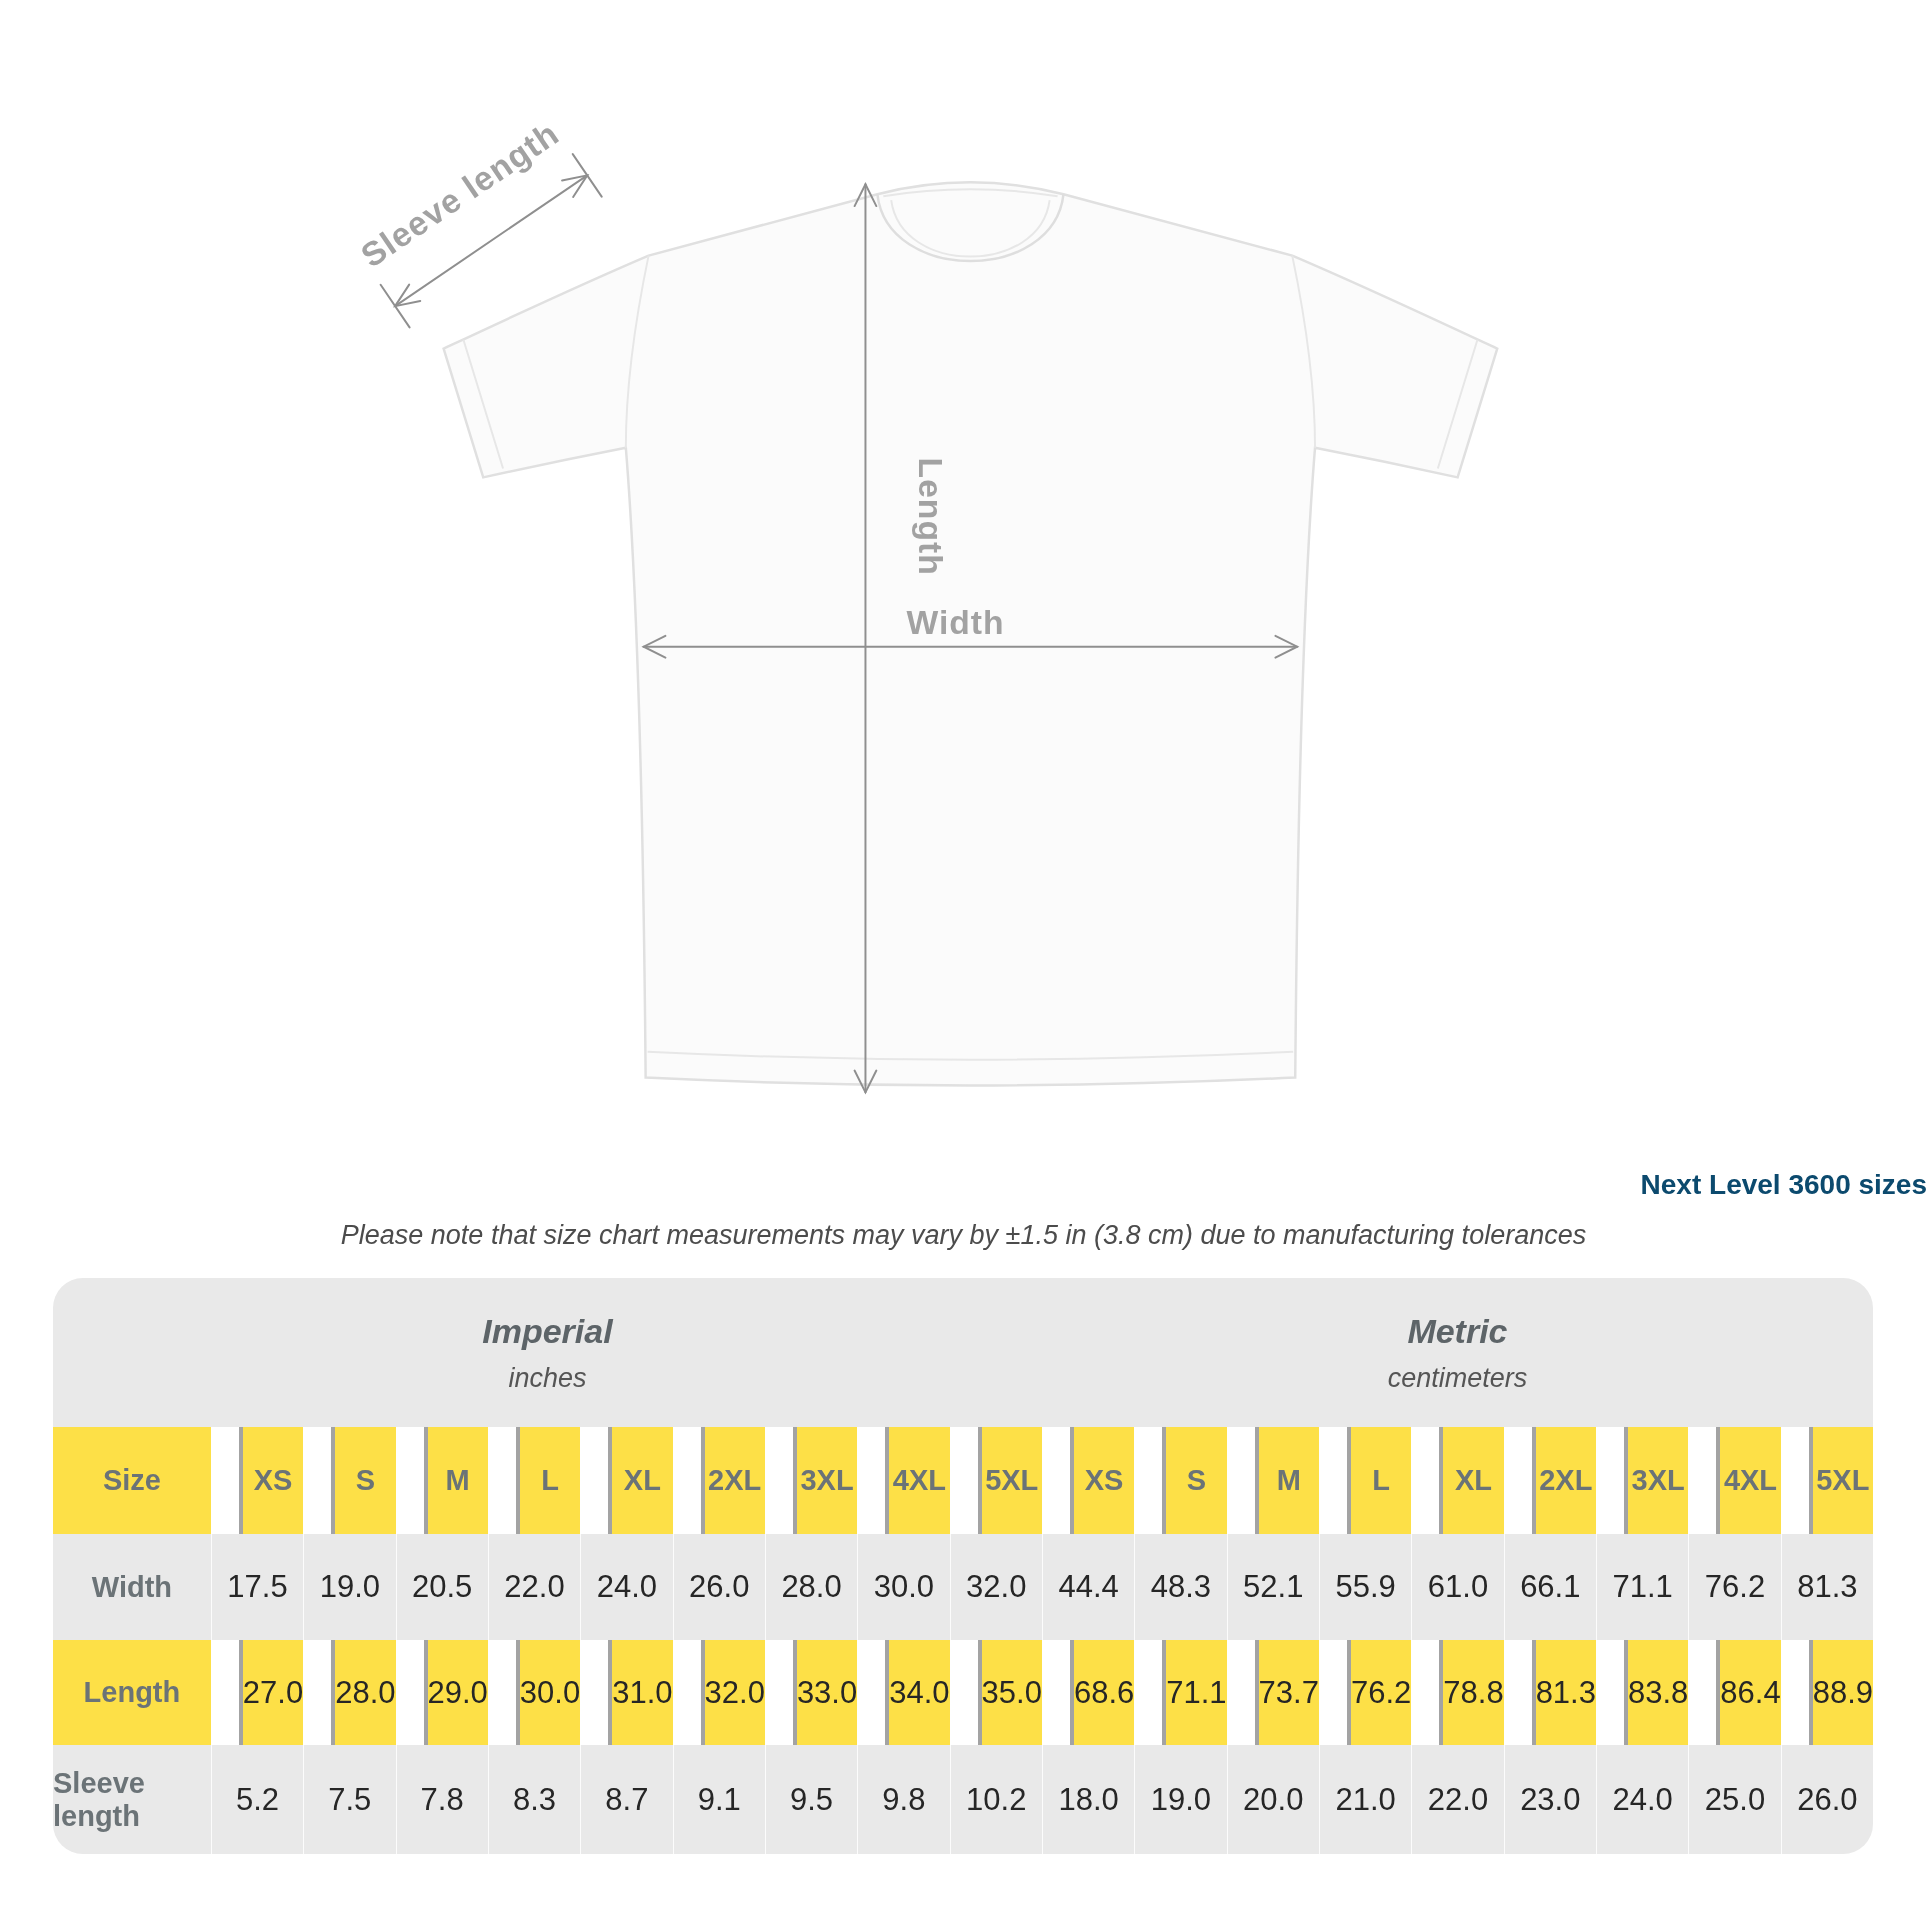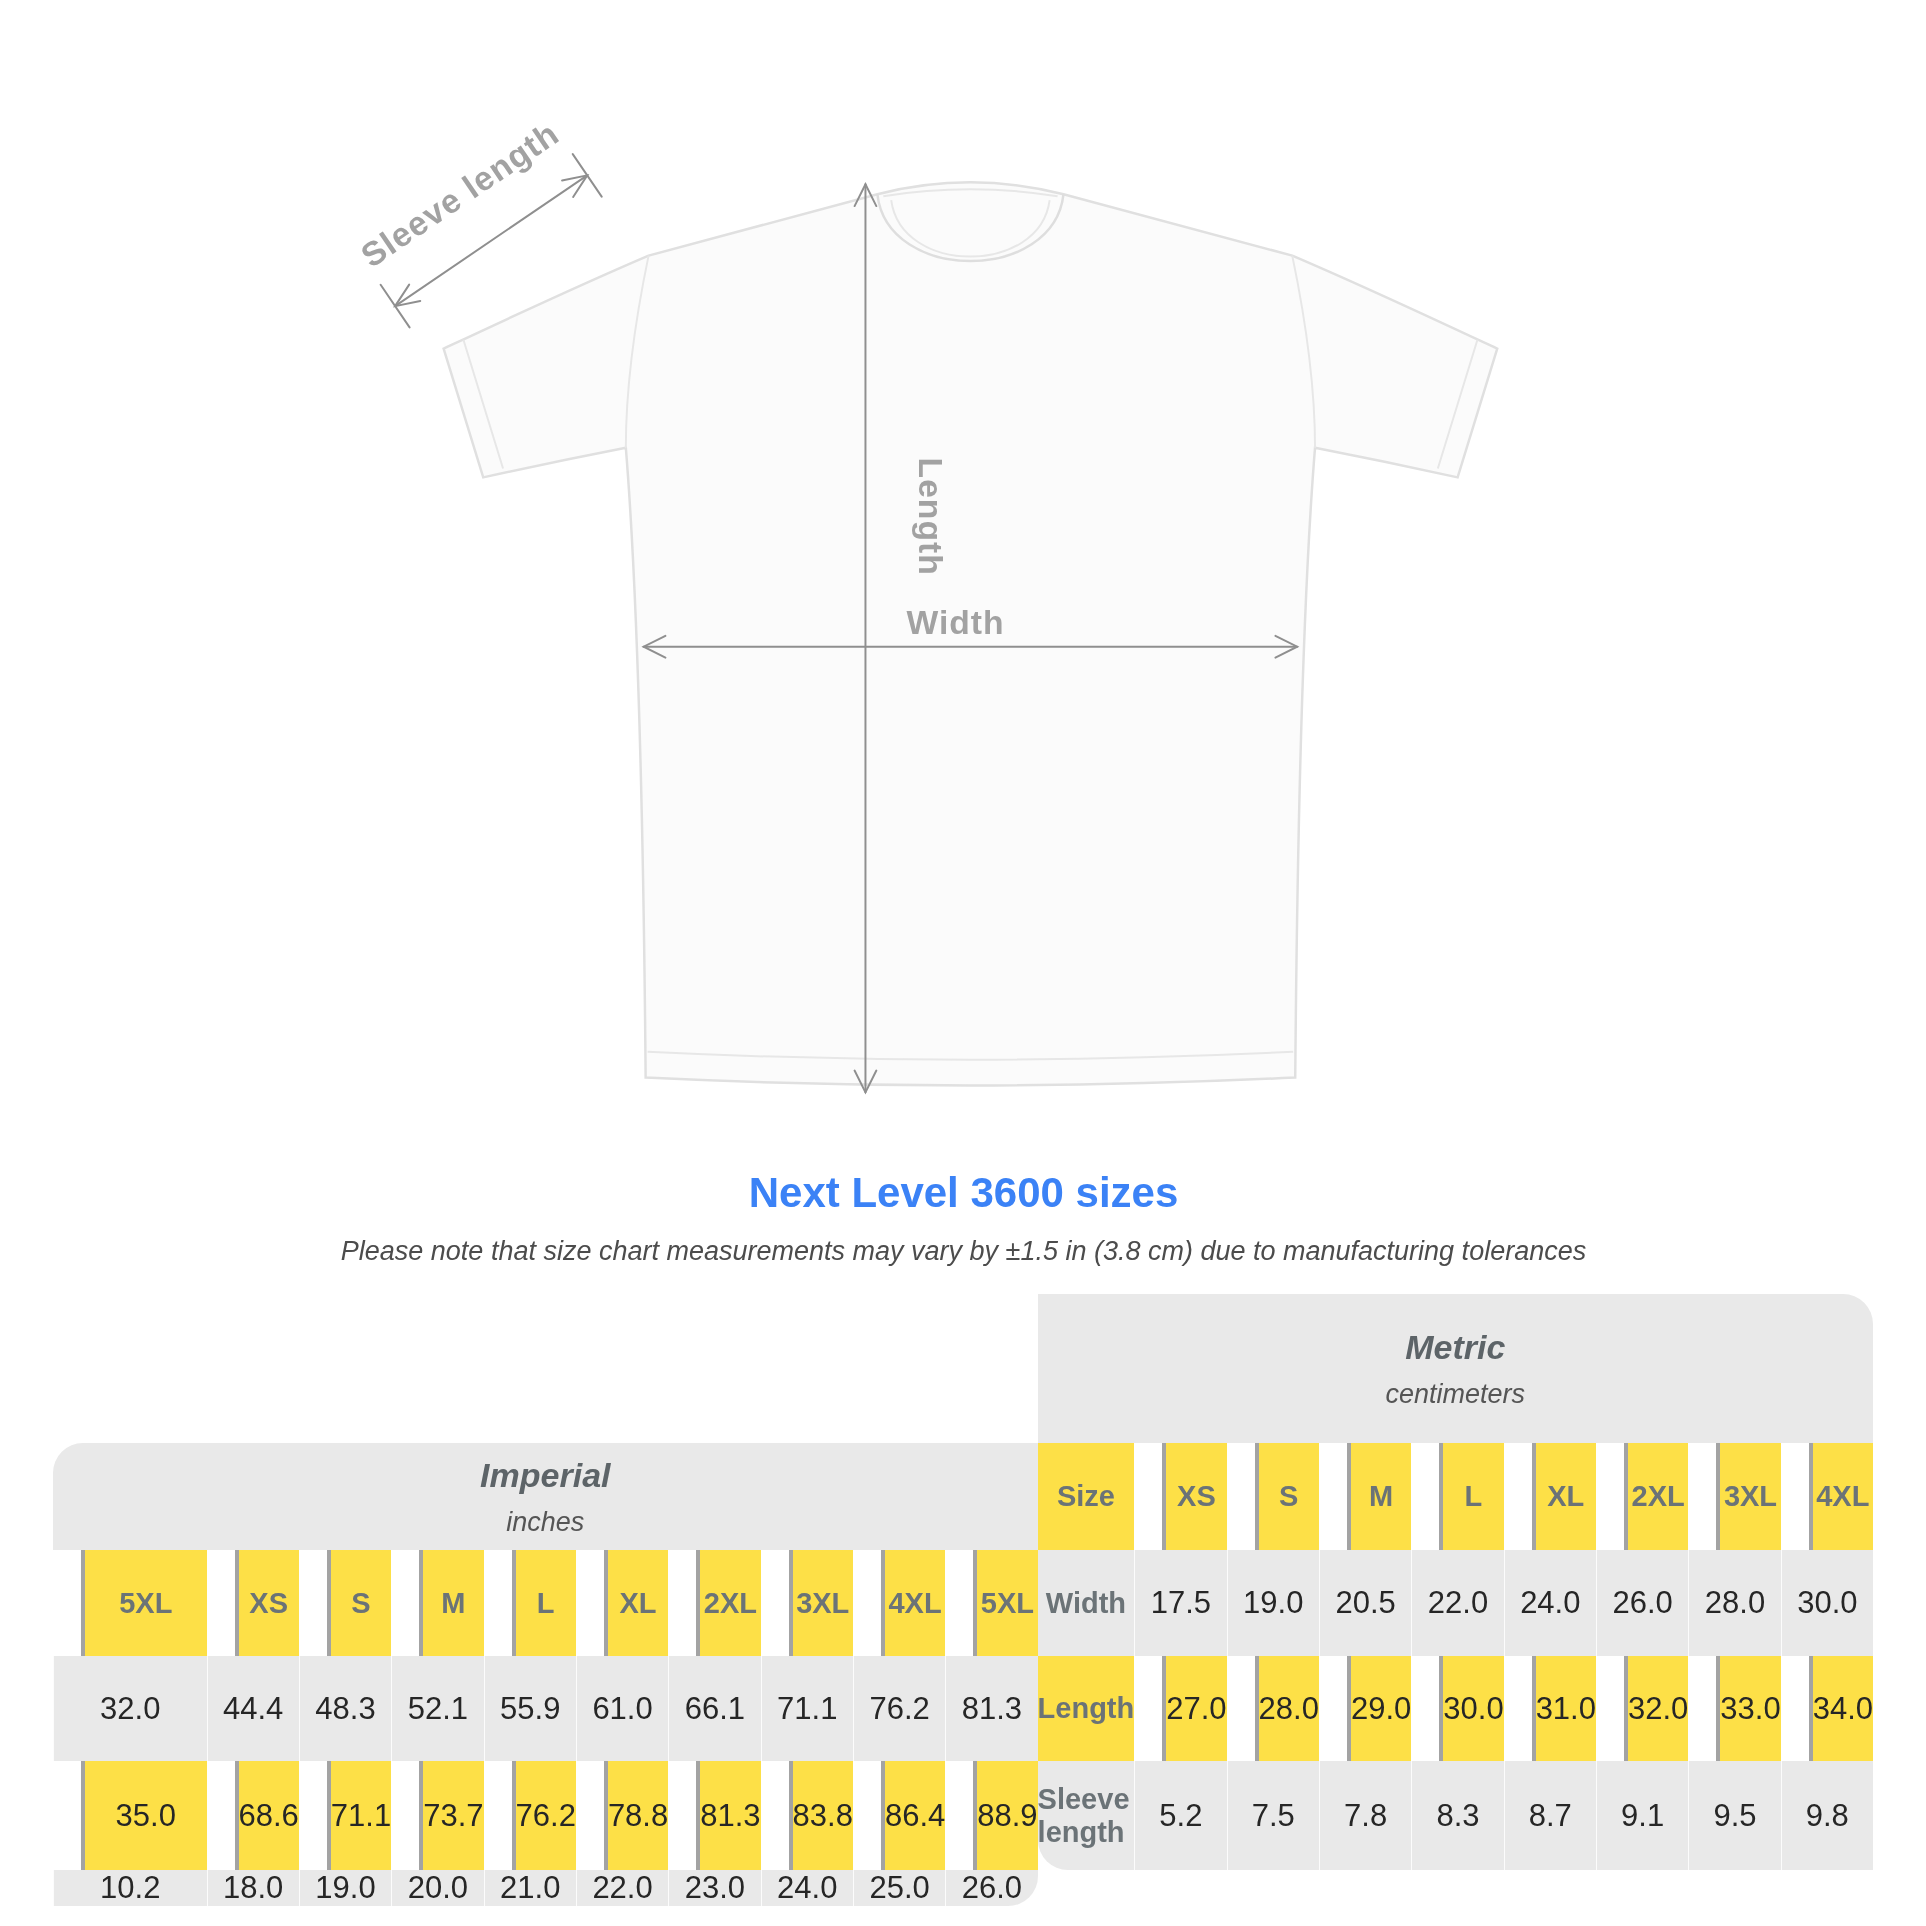--- a/index.html
+++ b/index.html
@@ -10,22 +10,22 @@
   }
   
   .hero{display:block;width:1927px;height:1139px;}
   .shirt-outline{fill:#fbfbfb;stroke:#e0e0e0;stroke-width:2.5;}
   .shirt-seam{fill:none;stroke:#e7e7e7;stroke-width:2;}
   .shirt-collar{fill:none;stroke:#dedede;stroke-width:2.5;}
   .dim{fill:none;stroke:#8f8f8f;stroke-width:2;stroke-linecap:round;}
   .dim-label{fill:#a2a2a2;font-weight:bold;font-size:34px;letter-spacing:1px;}
   
   .page-title{
-    margin:30px 0 0;text-align:center;
-    font-size:42px;font-weight:bold;color:#3b82f6;
+    margin:30px 0 0;text-align:right;
+    font-size:28px;font-weight:bold;color:#0c4a6e;
   }
   .page-subtitle{
     margin:19px 0 0;text-align:center;
     font-size:27px;font-style:italic;color:#4c4c4c;
   }
   
   .panel{
     width:1820px;margin:27px 0 0 53px;
   }
   #size-grid{
@@ -105,27 +105,27 @@
     <path class="dim" d="M 1288 642 L 1310 653 L 1288 664"></path>
   </g>
   <text class="dim-label" x="965" y="640" text-anchor="middle">Width</text>
 </svg>
 
 <h1 class="page-title">Next Level 3600 sizes</h1>
 <p class="page-subtitle">Please note that size chart measurements may vary by ±1.5 in (3.8 cm) due to manufacturing tolerances</p>
 
 <div class="panel">
   <div id="size-grid">
+    <div class="band band-left">
+      <div class="band-title">Imperial</div>
+      <div class="band-sub">inches</div>
+    </div>
     <div class="band band-right">
       <div class="band-title">Metric</div>
       <div class="band-sub">centimeters</div>
-    </div>
-    <div class="band band-left">
-      <div class="band-title">Imperial</div>
-      <div class="band-sub">inches</div>
     </div>
 
   <div class="cell header-cell label-col white-row">Size</div>
       <div class="cell header-cell white-row">XS</div>
       <div class="cell header-cell white-row">S</div>
       <div class="cell header-cell white-row">M</div>
       <div class="cell header-cell white-row">L</div>
       <div class="cell header-cell white-row">XL</div>
       <div class="cell header-cell white-row">2XL</div>
       <div class="cell header-cell white-row">3XL</div>

